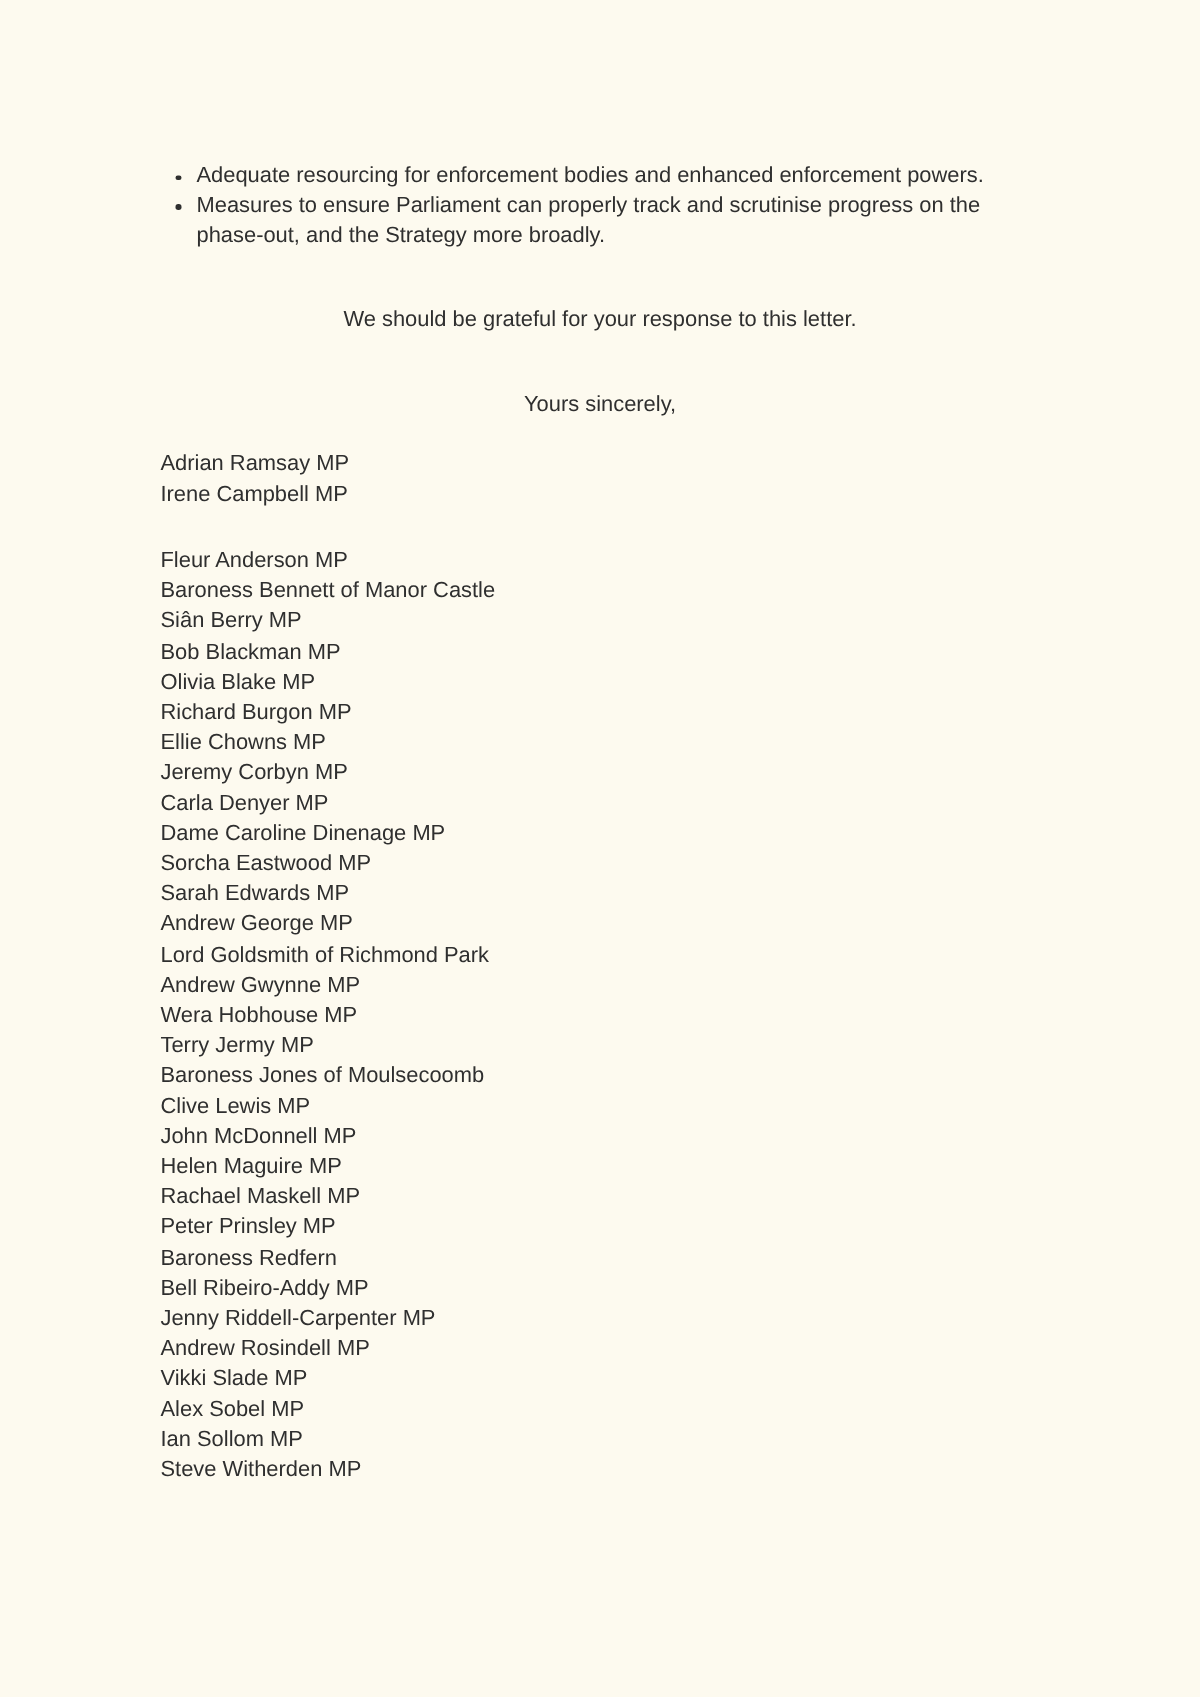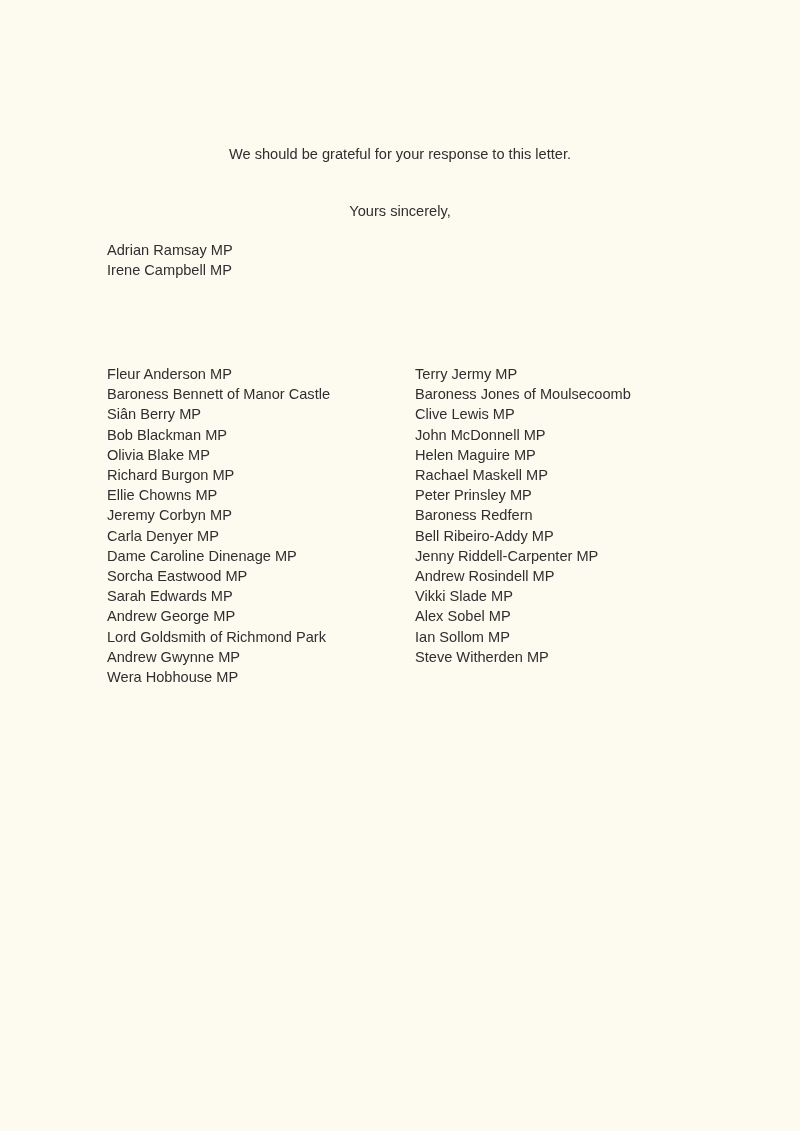--- a/index.html
+++ b/index.html
@@ -76,21 +76,21 @@
   }
   .signatory-line { margin: 0; }
 
   
   .names {
     position: absolute;
     left: 107px;
     top: 364px;
     width: 586px;
     display: flex;
-    flex-direction: row;
+    flex-direction: column;
     align-items: flex-start;
   }
   .names-col {
     font-size: 14.6px;
     line-height: 20.2px;
     color: #2f2f2f;
   }
   .names-col.left  { width: 308px; flex: 0 0 308px; }
   .names-col.right { width: 278px; flex: 0 0 278px; }
   .name-line {
@@ -98,20 +98,24 @@
     white-space: nowrap;
   }
 </style>
 </head>
 <body>
 
 <div class="page">
 
   <div class="content">
 
+    <ul class="bullet-list">
+      <li class="bullet-item">Adequate resourcing for enforcement bodies and enhanced enforcement powers.</li>
+      <li class="bullet-item">Measures to ensure Parliament can properly track and scrutinise progress on the phase-out, and the Strategy more broadly.</li>
+    </ul>
 
     <div class="spacer-para"></div>
 
     <p class="para">We should be grateful for your response to this letter.</p>
 
     <div class="spacer-para"></div>
 
     <p class="para">Yours sincerely,</p>
 
     <div class="spacer-sign"></div>

